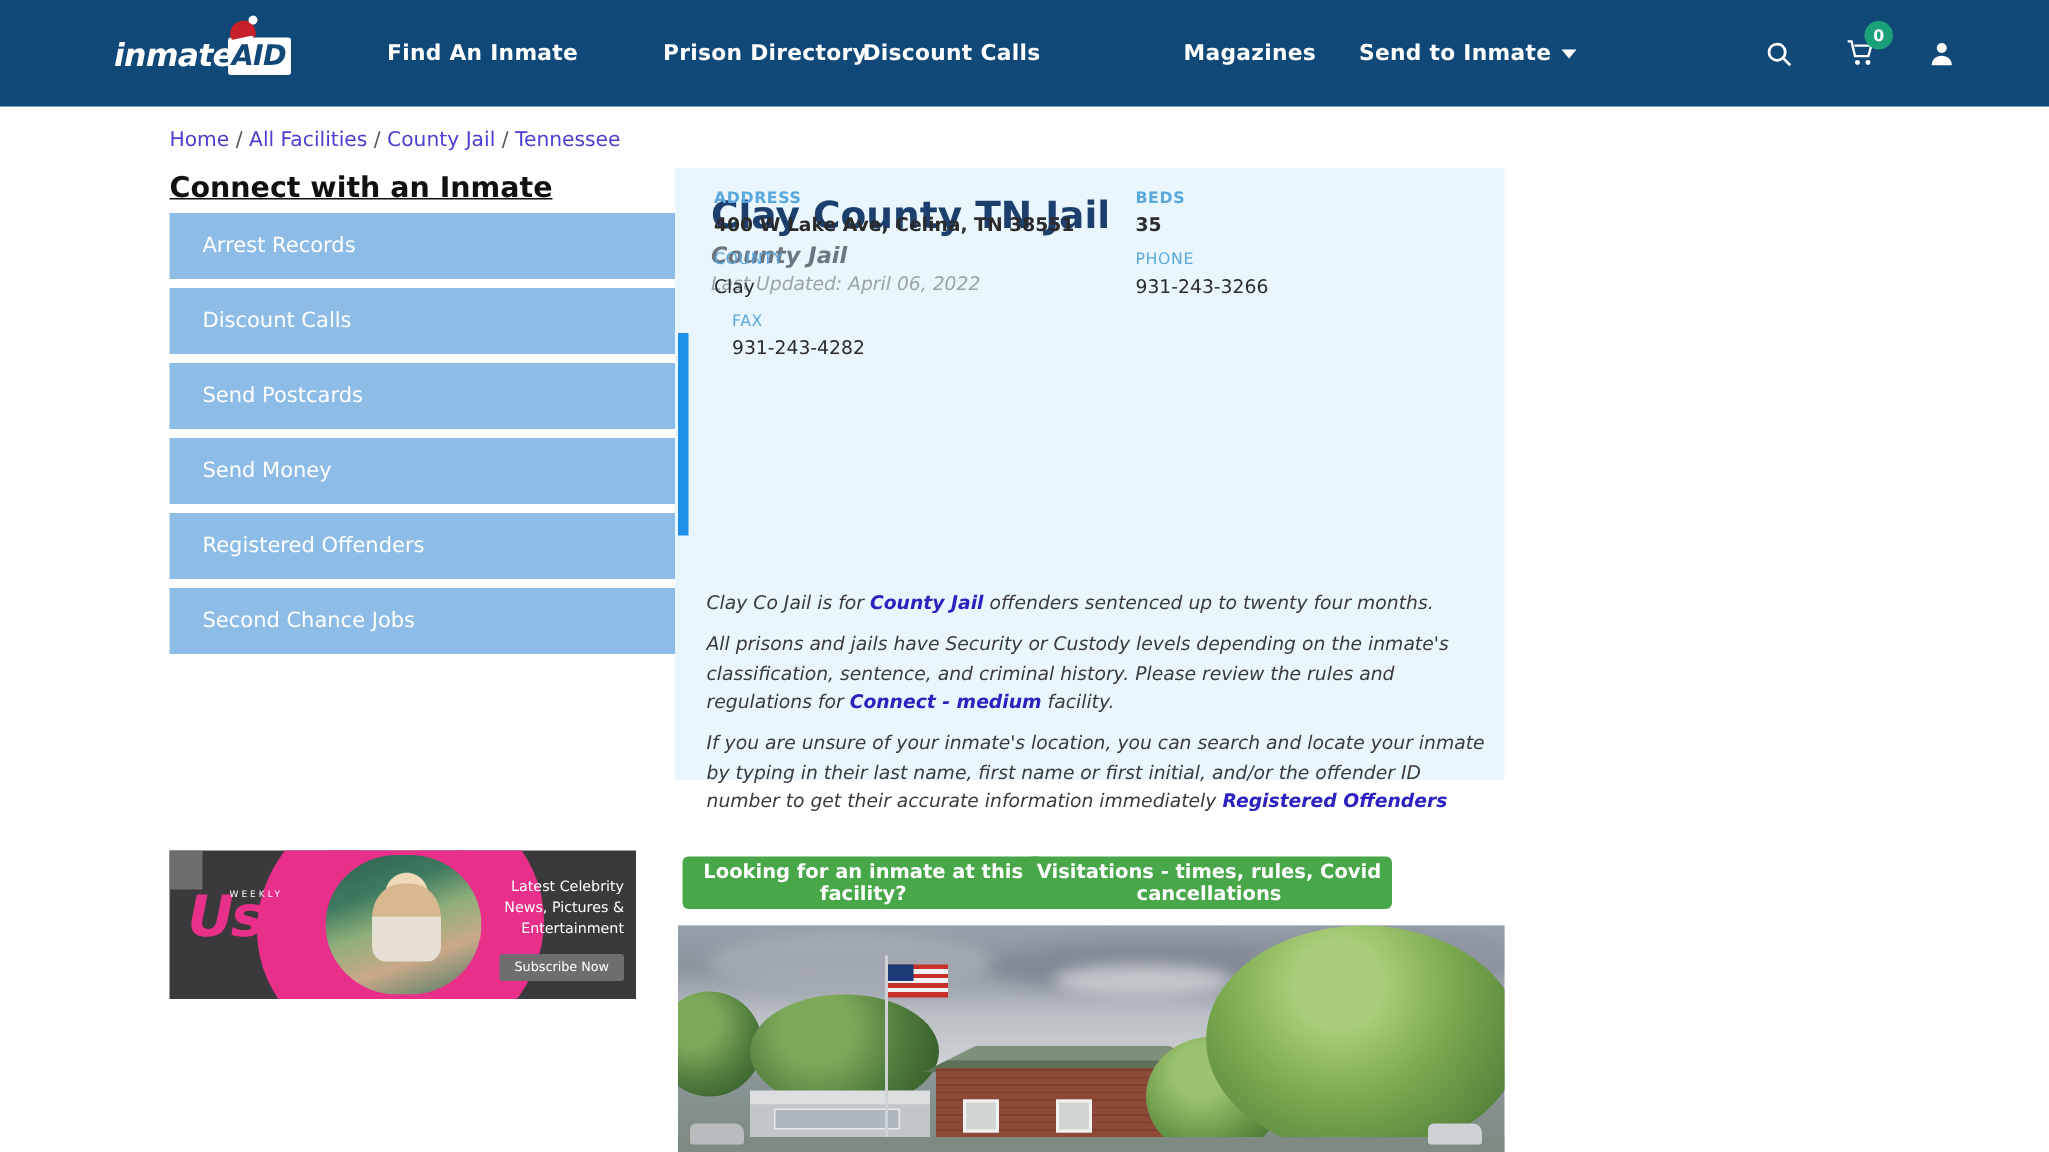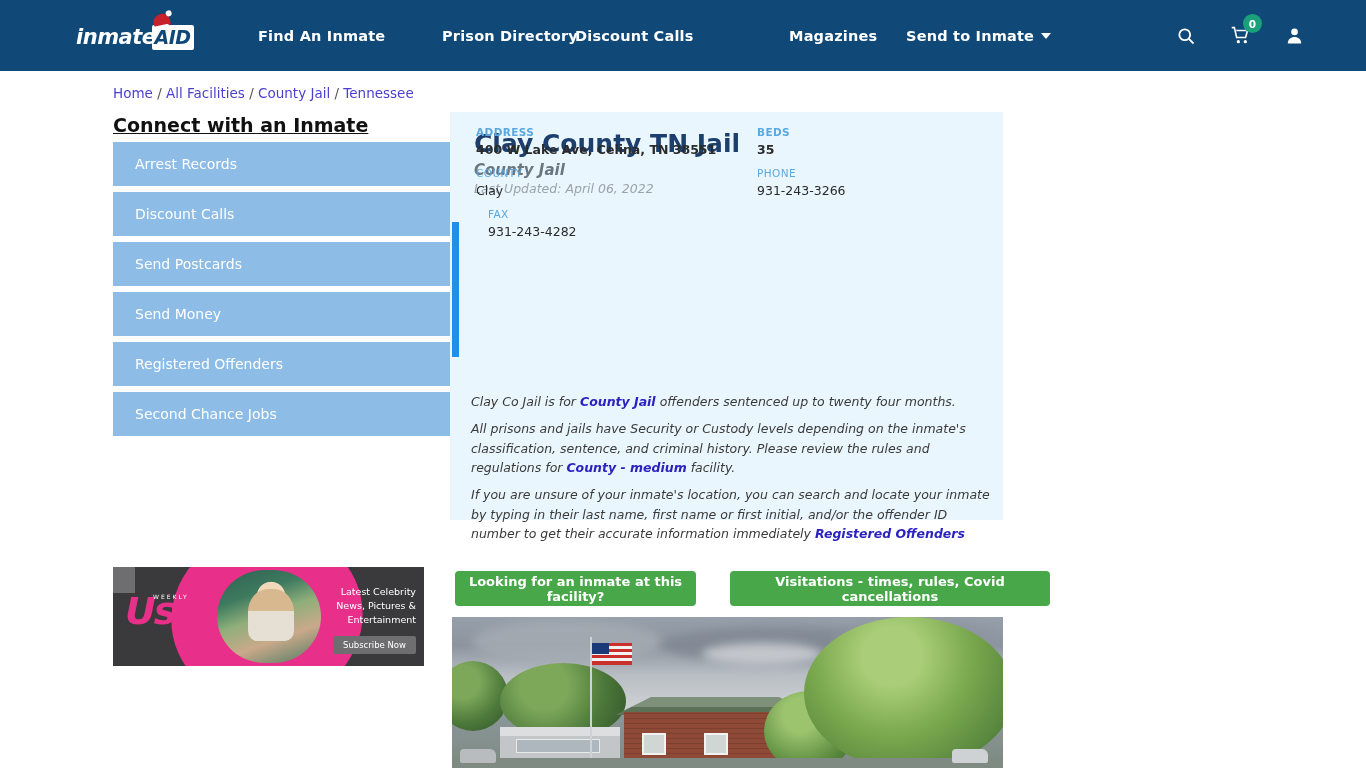--- a/index.html
+++ b/index.html
@@ -261,21 +261,21 @@
   .gbtn {
     position: absolute;
     background: #48a749; color: #ffffff;
     font-size: 13px; font-weight: bold;
     border-radius: 4px; border: none;
     display: flex; align-items: center; justify-content: center;
     cursor: pointer; height: 35px;
     font-family: "DejaVu Sans", sans-serif;
   }
   .gbtn-1 { left: 455px; top: 571px; width: 241px; }
-  .gbtn-2 { left: 730px; top: 571px; width: 320px; }
+  .gbtn-2 { left: 684px; top: 571px; width: 244px; }
 
   
   .facility-photo {
     position: absolute; left: 452px; top: 617px;
     width: 551px; height: 151px;
     overflow: hidden;
     background: linear-gradient(180deg,#9aa4ae 0%, #b6bcc2 42%, #8e9aa0 55%, #7d8a80 100%);
   }
   .sky {
     position: absolute; left:0; top:0; width:100%; height:62%;
@@ -474,21 +474,21 @@
   <div class="info-label">BEDS</div>
   <div class="info-value">35</div>
 </div>
 <div class="info-item ii-phone">
   <div class="info-label">PHONE</div>
   <div class="info-value">931-243-3266</div>
 </div>
 
 <div class="para p1"><span>Clay Co Jail is for </span><a href="#">County Jail</a><span> offenders sentenced up to twenty four months.</span></div>
 
-<div class="para p2"><span>All prisons and jails have Security or Custody levels depending on the inmate's classification, sentence, and criminal history. Please review the rules and regulations for </span><a href="#">County - medium</a><span> facility.</span></div>
+<div class="para p2"><span>All prisons and jails have Security or Custody levels depending on the inmate's classification, sentence, and criminal history. Please review the rules and regulations for </span><a href="#">Connect - medium</a><span> facility.</span></div>
 
 <div class="para p3"><span>If you are unsure of your inmate's location, you can search and locate your inmate by typing in their last name, first name or first initial, and/or the offender ID number to get their accurate information immediately </span><a href="#">Registered Offenders</a></div>
 
 <button class="gbtn gbtn-1">Looking for an inmate at this facility?</button>
 <button class="gbtn gbtn-2">Visitations - times, rules, Covid cancellations</button>
 
 <div class="facility-photo">
   <div class="sky"></div>
   <div class="cloud c1"></div>
   <div class="cloud c2"></div>

